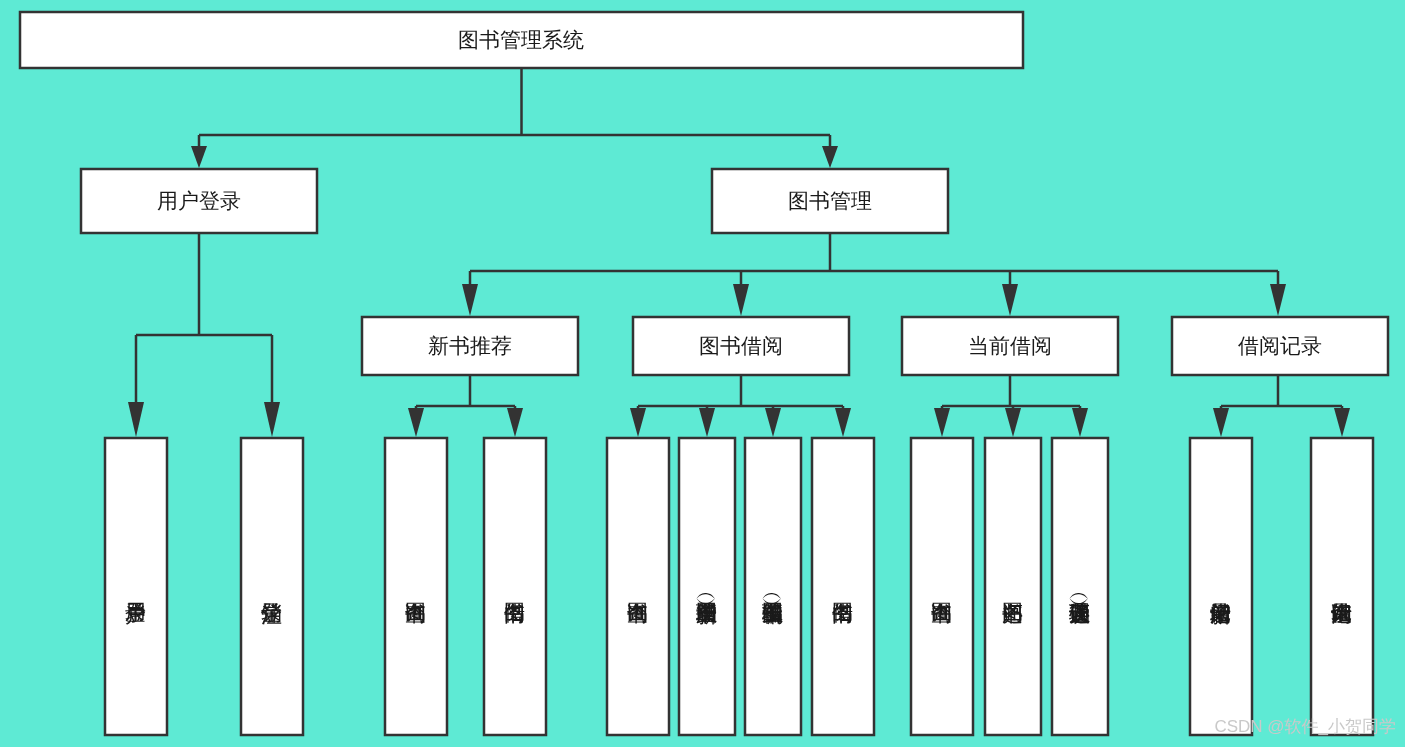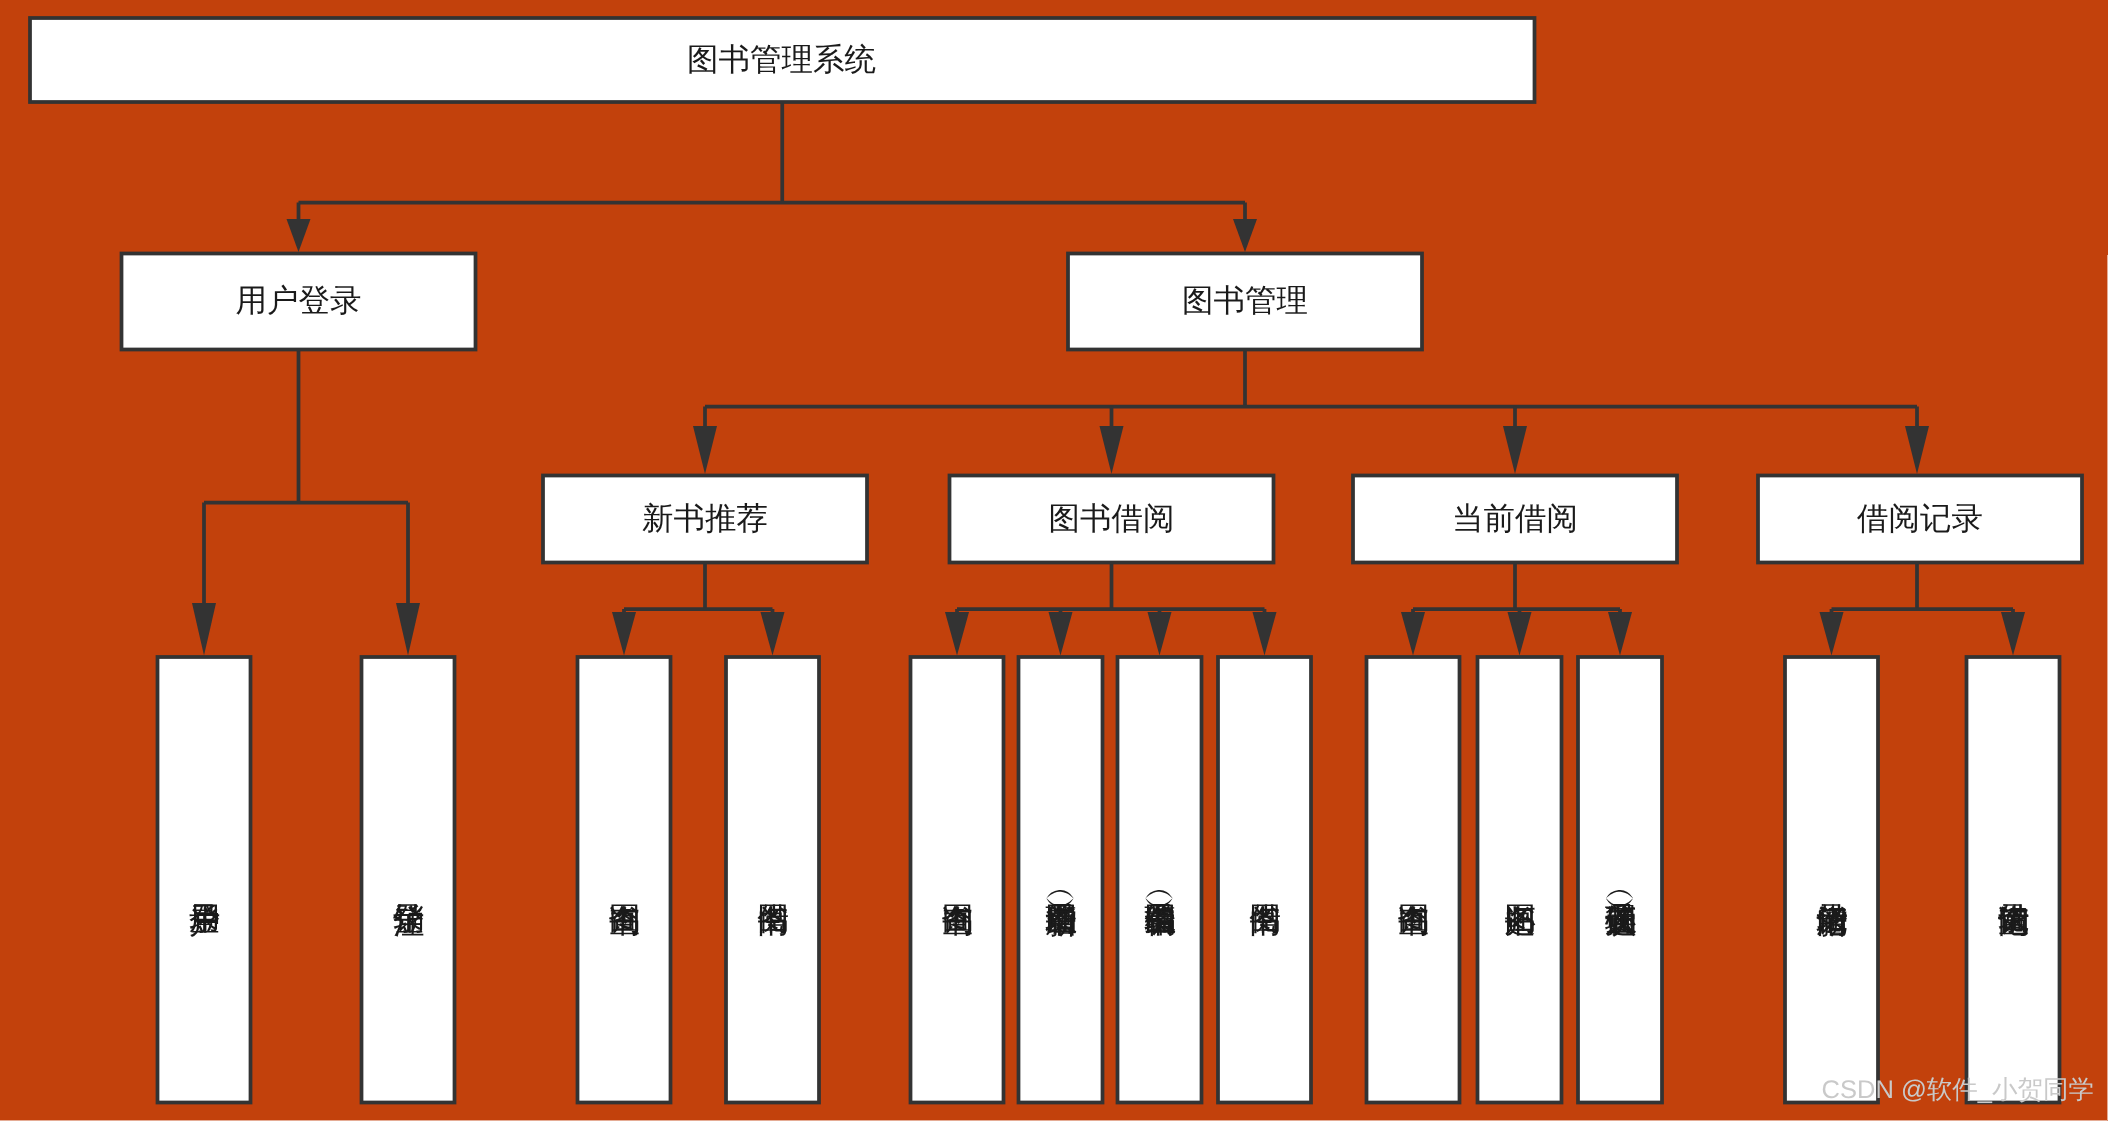--- a/index.html
+++ b/index.html
@@ -8,21 +8,21 @@
     padding: 0;
     background: #ffffff;
   }
   body {
     font-family: "Liberation Sans", "DejaVu Sans", sans-serif;
   }
   #diagram-root {
     position: relative;
     width: 1405px;
     height: 747px;
-    background: #c2410c;
+    background: #5eead4;
     overflow: hidden;
   }
   svg.diagram-canvas {
     display: block;
     width: 1405px;
     height: 747px;
   }
   .node-box {
     fill: #ffffff;
     stroke: #333333;

